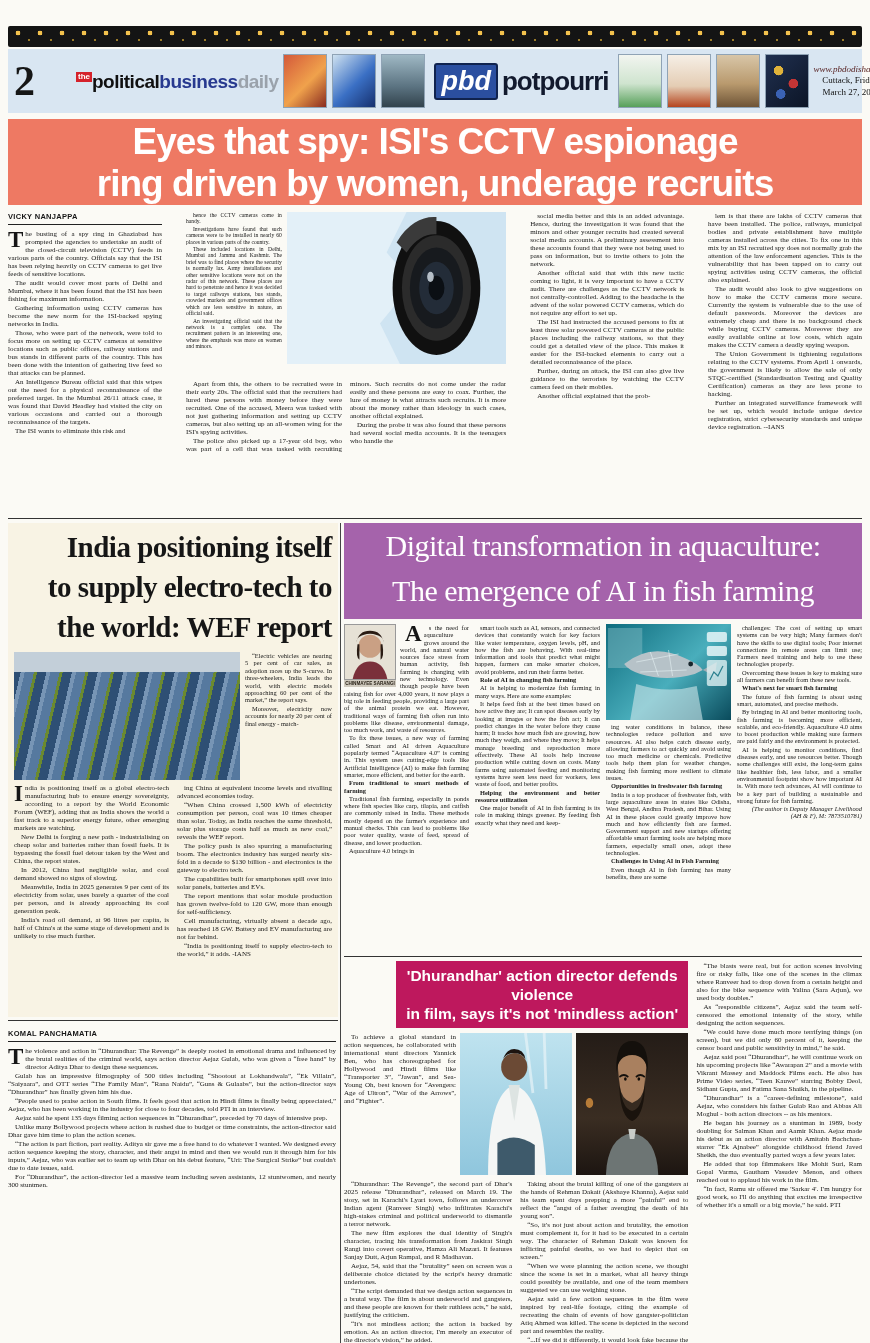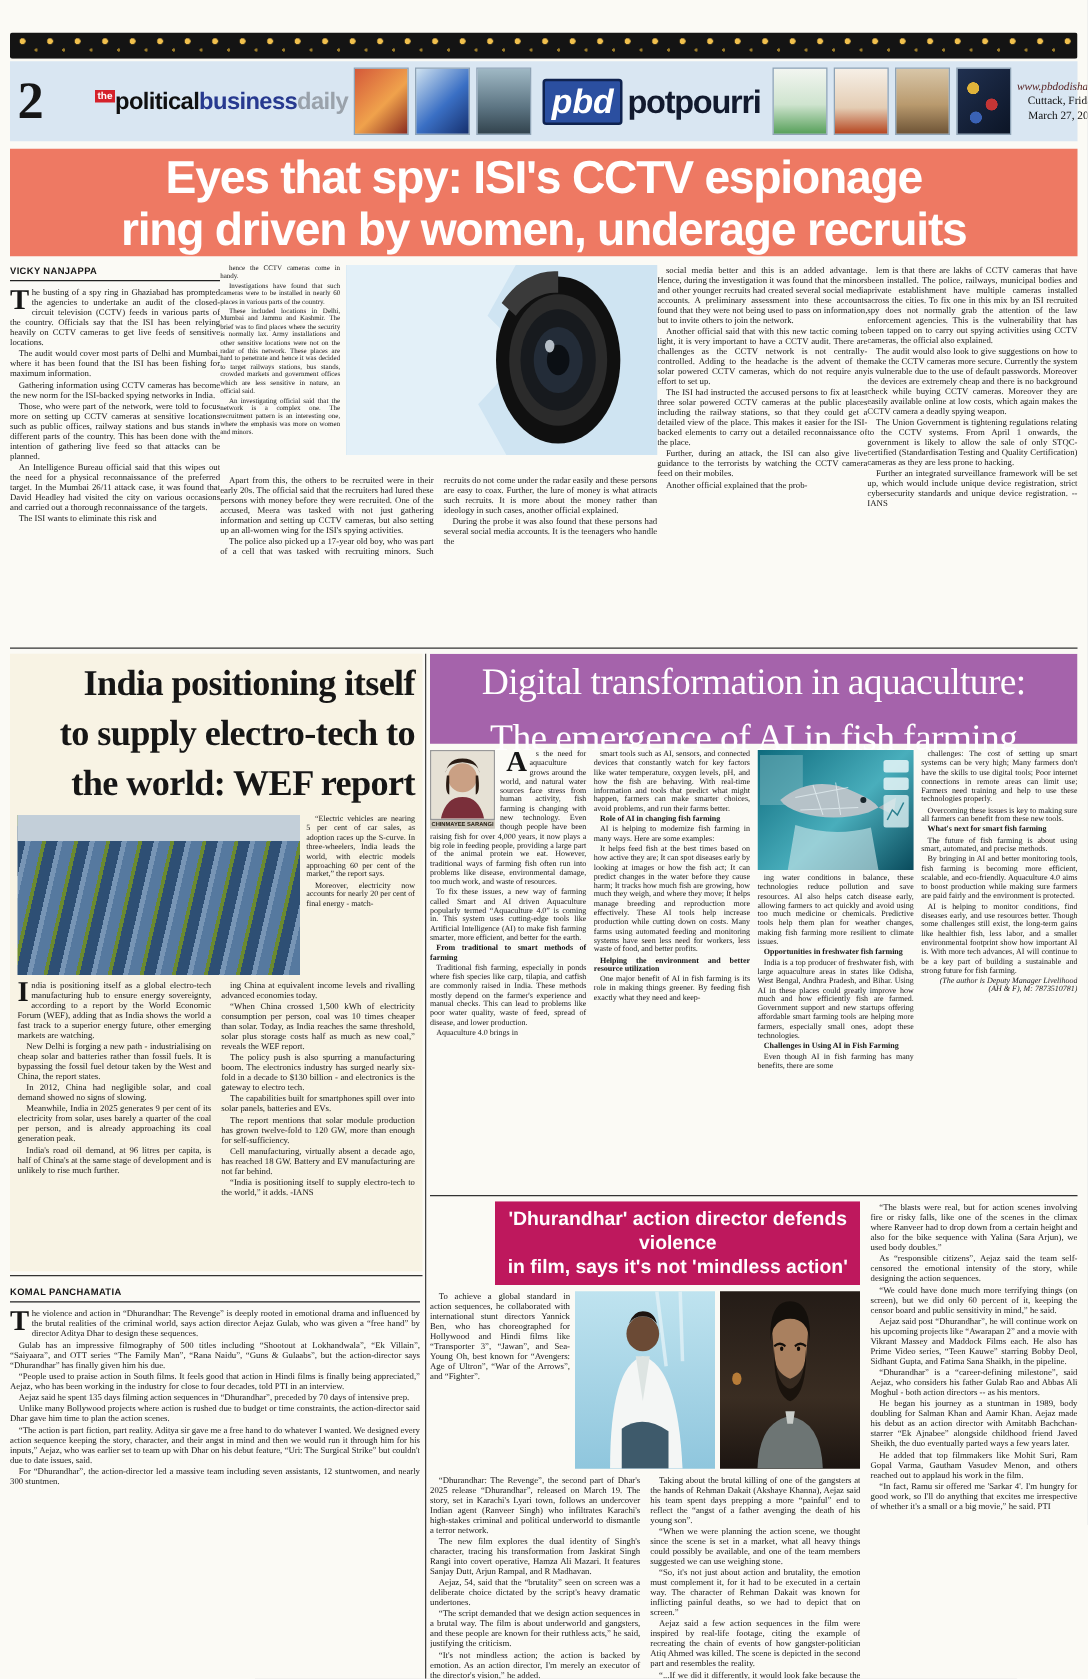--- a/index.html
+++ b/index.html
@@ -48,21 +48,21 @@
   .paras p{margin:0 0 1px;font-size:7px;line-height:8px;text-align:justify;text-indent:7px;}
   .paras p.subhead{font-weight:bold;text-indent:0;}
   .paras p.credit{font-style:italic;text-indent:0;text-align:right;}
   .dc p:first-of-type{text-indent:0;}
   .dc p:first-of-type::first-letter{float:left;font-size:23px;line-height:17px;font-weight:bold;
     padding:1px 2px 0 0;}
   .byline{font-family:"Liberation Sans",sans-serif;font-weight:bold;font-size:7.5px;
           border-bottom:1px solid #222;padding-bottom:3px;margin-bottom:5px;letter-spacing:.3px;}
   .rule{border-top:1px solid #333;margin:4px 0;}
   
-  .cctv-body{display:grid;grid-template-columns:1fr 2.08fr 1fr 1fr;gap:0;height:302px;
+  .cctv-body{display:grid;grid-template-columns:1fr 2.08fr 1fr 1fr;gap:24px;height:302px;
              margin-top:7px;overflow:hidden;}
   .col{overflow:hidden;}
   .mid-top{display:flex;gap:5px;height:152px;}
   .side-col{width:96px;overflow:hidden;}
   .side-col p{font-size:5.6px;line-height:6.4px;}
   .cctv-img{flex:1;position:relative;background:#cfe4f2;overflow:hidden;}
   .mid-bottom{column-count:2;column-gap:8px;height:142px;overflow:hidden;margin-top:16px;}
   
   .lower{display:grid;grid-template-columns:330px 6px 1fr;height:829px;margin-top:2px;}
   .left-stack{display:flex;flex-direction:column;}
@@ -75,21 +75,21 @@
   .solar{width:226px;flex:none;
     background:
       linear-gradient(180deg,#c3cfd9 0 16%,rgba(0,0,0,0) 16%),
       repeating-linear-gradient(283deg,#56799f 0 9px,#7795b5 9px 13px,#2e4f74 13px 22px,#6b8a2f 22px 25px);}
   .wef-quote{flex:1;overflow:hidden;}
   .wef-quote p{font-size:6.4px;line-height:7.4px;}
   .wef-cols{display:grid;grid-template-columns:1fr 1fr;gap:8px;margin-top:4px;height:300px;overflow:hidden;}
   .dh-col1{flex:1;padding:8px 2px 0 0;border-top:1px solid #333;margin-top:3px;overflow:hidden;}
   
   .aqua{height:430px;overflow:hidden;}
-  .banner-purple{background:#a563ab;color:#fff;text-align:center;height:72px;
+  .banner-purple{background:#a563ab;color:#fff;text-align:center;height:96px;
      font-size:30px;line-height:45px;letter-spacing:-0.5px;font-weight:500;}
   .aqua-cols{display:grid;grid-template-columns:1fr 1fr 1fr 1fr;gap:6px;margin-top:5px;height:324px;overflow:hidden;}
   .aqua-cols .paras p{font-size:6.4px;line-height:7.3px;text-indent:5px;}
   .author-card{float:left;width:52px;margin:0 4px 2px 0;}
   .author-photo{height:56px;background:#e8e4da;position:relative;border:1px solid #999;overflow:hidden;}
   .author-name{background:#cfcabe;color:#2a2318;font-family:"Liberation Sans",sans-serif;
      font-weight:bold;font-size:4.6px;text-align:center;padding:1px 0;}
   .fishimg{height:96px;margin-bottom:3px;position:relative;overflow:hidden;
      background:linear-gradient(135deg,#0e6b7d,#49aebc 55%,#0a4b5c);}
   
@@ -355,22 +355,22 @@
           <div class="dh-twocol">
             <div class="paras">
                 <p>“Dhurandhar: The Revenge”, the second part of Dhar's 2025 release “Dhurandhar”, released on March 19. The story, set in Karachi's Lyari town, follows an undercover Indian agent (Ranveer Singh) who infiltrates Karachi's high-stakes criminal and political underworld to dismantle a terror network.</p>
                 <p>The new film explores the dual identity of Singh's character, tracing his transformation from Jaskirat Singh Rangi into covert operative, Hamza Ali Mazari. It features Sanjay Dutt, Arjun Rampal, and R Madhavan.</p>
                 <p>Aejaz, 54, said that the “brutality” seen on screen was a deliberate choice dictated by the script's heavy dramatic undertones.</p>
                 <p>“The script demanded that we design action sequences in a brutal way. The film is about underworld and gangsters, and these people are known for their ruthless acts,” he said, justifying the criticism.</p>
                 <p>“It's not mindless action; the action is backed by emotion. As an action director, I'm merely an executor of the director's vision,” he added.</p>
               </div>
             <div class="paras">
                 <p>Taking about the brutal killing of one of the gangsters at the hands of Rehman Dakait (Akshaye Khanna), Aejaz said his team spent days prepping a more “painful” end to reflect the “angst of a father avenging the death of his young son”.</p>
+                <p>“So, it's not just about action and brutality, the emotion must complement it, for it had to be executed in a certain way. The character of Rehman Dakait was known for inflicting painful deaths, so we had to depict that on screen.”</p>
                 <p>“When we were planning the action scene, we thought since the scene is set in a market, what all heavy things could possibly be available, and one of the team members suggested we can use weighing stone.</p>
-                <p>“So, it's not just about action and brutality, the emotion must complement it, for it had to be executed in a certain way. The character of Rehman Dakait was known for inflicting painful deaths, so we had to depict that on screen.”</p>
                 <p>Aejaz said a few action sequences in the film were inspired by real-life footage, citing the example of recreating the chain of events of how gangster-politician Atiq Ahmed was killed. The scene is depicted in the second part and resembles the reality.</p>
                 <p>“...If we did it differently, it would look fake because the audience has seen the news footage.”</p>
               </div>
           </div>
         </div>
         <div class="dh-col4 paras">
             <p>“The blasts were real, but for action scenes involving fire or risky falls, like one of the scenes in the climax where Ranveer had to drop down from a certain height and also for the bike sequence with Yalina (Sara Arjun), we used body doubles.”</p>
             <p>As “responsible citizens”, Aejaz said the team self-censored the emotional intensity of the story, while designing the action sequences.</p>
             <p>“We could have done much more terrifying things (on screen), but we did only 60 percent of it, keeping the censor board and public sensitivity in mind,” he said.</p>
             <p>Aejaz said post “Dhurandhar”, he will continue work on his upcoming projects like “Awarapan 2” and a movie with Vikrant Massey and Maddock Films each. He also has Prime Video series, “Teen Kauwe” starring Bobby Deol, Sidhant Gupta, and Fatima Sana Shaikh, in the pipeline.</p>

